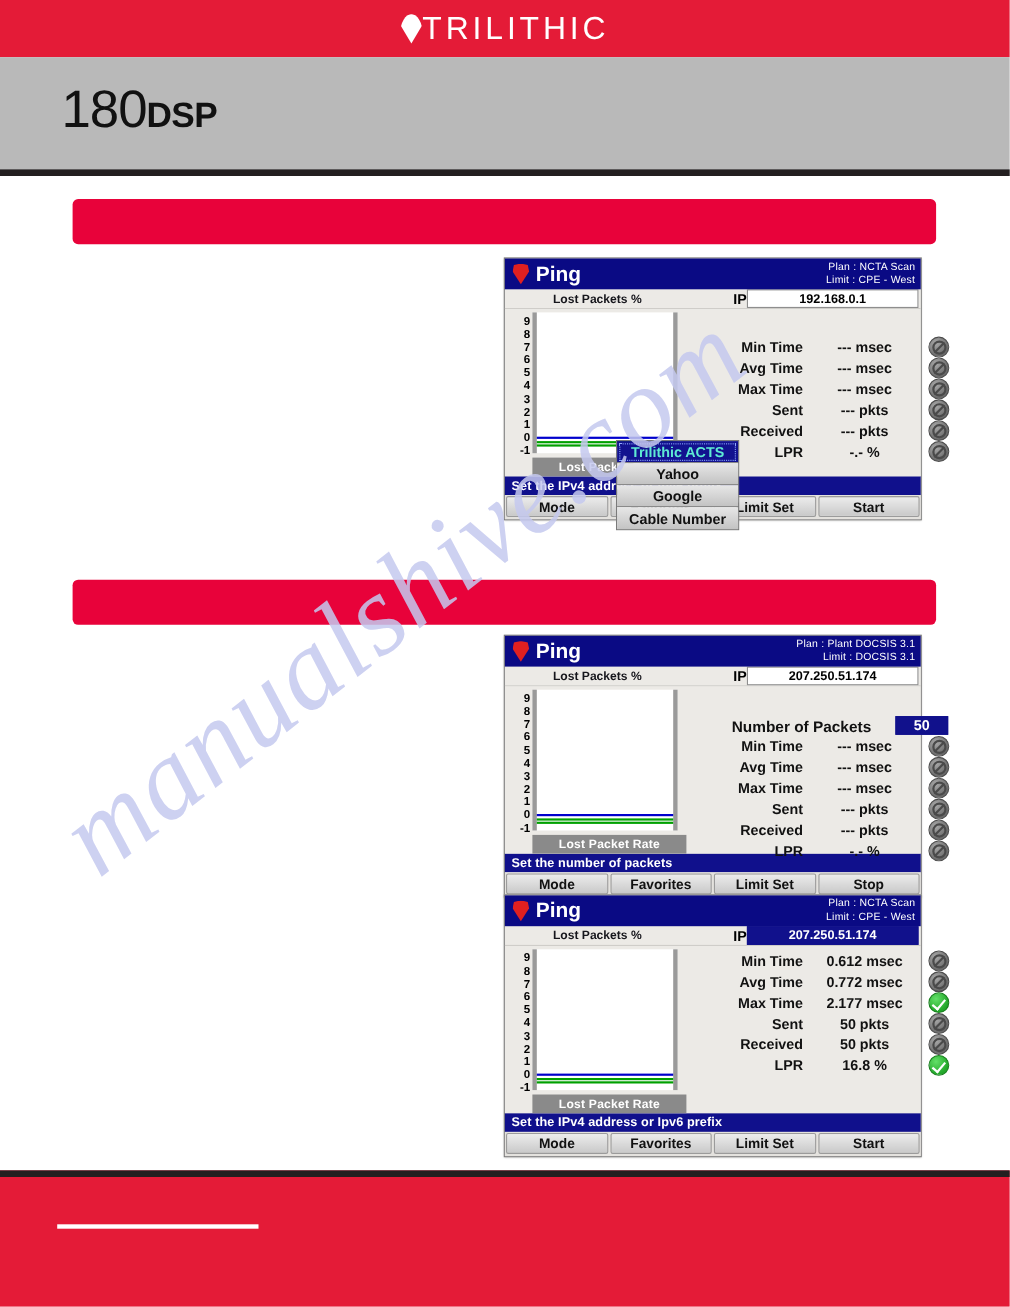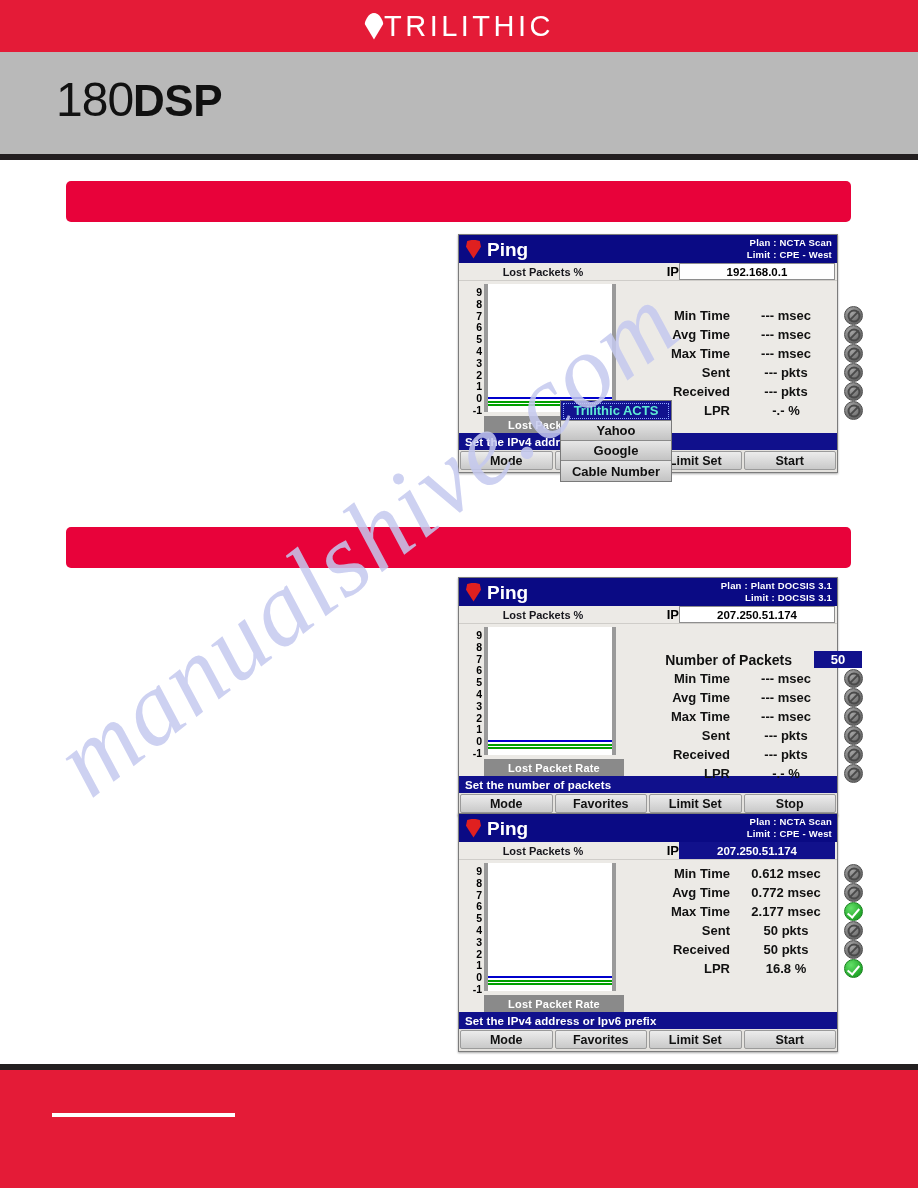--- a/index.html
+++ b/index.html
@@ -66,21 +66,21 @@
     position: absolute; left: 56px; top: 72px;
     display: flex; align-items: baseline;
     z-index: 3;
   }
   .model-num {
     font-size: 48px; font-weight: 300; color: #111111;
     font-family: "Liberation Sans", sans-serif;
     letter-spacing: -1px;
   }
   .model-suffix {
-    font-size: 44px; font-weight: 700; color: #111111;
+    font-size: 32px; font-weight: 700; color: #111111;
     letter-spacing: -0.5px;
   }
 
   
   .section-banner {
     position: absolute;
     left: 66px; width: 785px; height: 41px;
     background: #e8023a;
     border-radius: 5px;
     z-index: 3;
@@ -135,21 +135,21 @@
     clip-path: polygon(50% 100%, 100% 38%, 92% 8%, 50% 0%, 8% 8%, 0% 38%);
     margin-right: 6px;
     flex: 0 0 auto;
   }
   .dev-title {
     color: #ffffff; font-size: 19px; font-weight: 700;
     line-height: 1;
   }
   .dev-planbox {
     margin-left: auto; text-align: right;
-    color: #ffffff; font-size: 9.5px; font-weight: 700;
+    color: #ffffff; font-size: 9.5px; font-weight: 400;
     line-height: 12px;
     letter-spacing: .2px;
   }
 
   .dev-subbar {
     height: 18px;
     background: #eceae6;
     display: flex; align-items: center;
     border-bottom: 1px solid #cfcdc9;
   }

